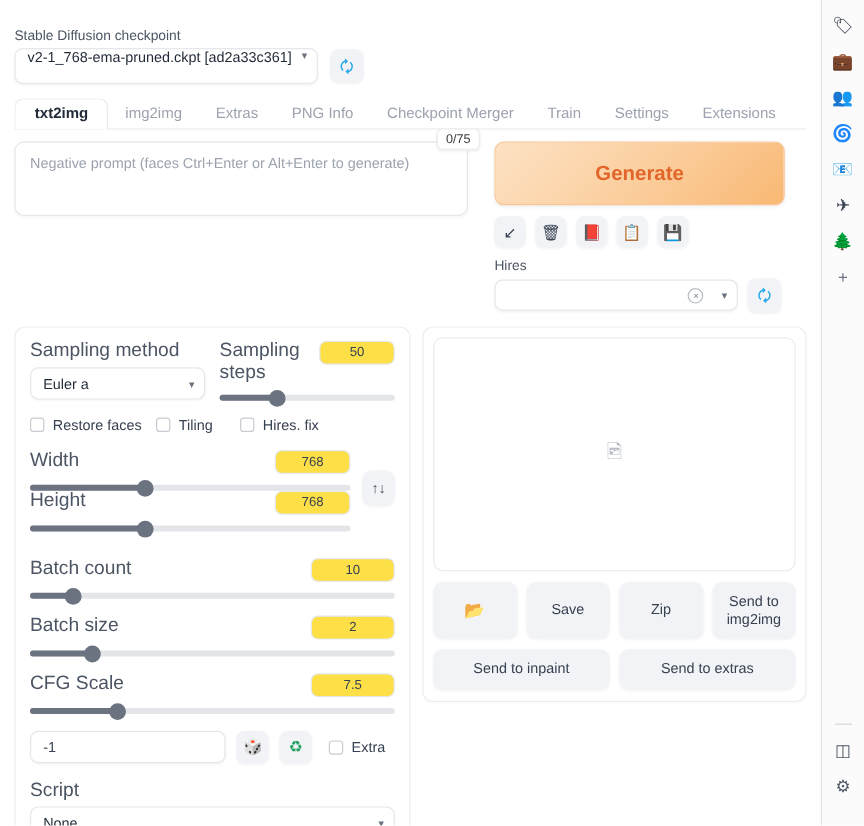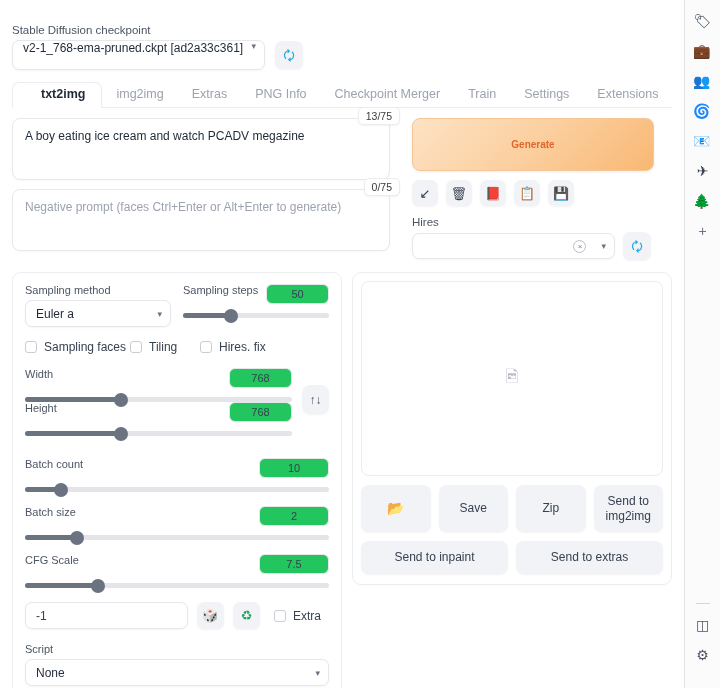--- a/index.html
+++ b/index.html
@@ -32,21 +32,21 @@
     box-shadow:0 1px 2px rgba(0,0,0,.05);
   }
   .refresh-glyph { font-size:13px; color:#22a7e8; line-height:1; }
 
   
   .tabs { display:flex; align-items:flex-end; margin:12px 12px 0 12px; border-bottom:1px solid #ececf0; height:26px; position:relative; z-index:3;}
   .tab { font-size:12.5px; color:#9ca3af; padding:4px 14px 6px 14px; white-space:nowrap; }
   .tab.active {
     color:#1f2937; font-weight:bold; background:#fff;
     border:1px solid #ececf0; border-bottom:1px solid #fff;
-    border-radius:7px 7px 0 0; margin-bottom:-1px; padding:4px 16px 6px 28px;
+    border-radius:7px 7px 0 0; margin-bottom:-1px; padding:4px 16px 6px 16px;
   }
 
   
   .main { display:flex; gap:10px; padding:8px 12px 0 12px; }
   .col-left { width:330px; }
   .col-right { width:320px; }
 
   
   .prompt-block { position:relative; margin-bottom:9px; }
   .counter {
@@ -63,21 +63,21 @@
   .prompt-area.ph { color:#9ca3af; }
   .prompt-col { width:390px; }
   .gen-col { width:242px; }
 
   
   .generate {
     width:242px; height:53px; border-radius:8px;
     background: linear-gradient(135deg,#fde2c4 0%,#fbcf9f 50%,#f9b874 100%);
     border:1px solid #f7c596;
     display:flex; align-items:center; justify-content:center;
-    color:#e2662a; font-size:10px; font-weight:bold;
+    color:#e2662a; font-size:17px; font-weight:bold;
     box-shadow:0 1px 3px rgba(0,0,0,.07);
   }
   .icon-row { display:flex; gap:8px; margin-top:9px; }
   .sq-btn {
     width:26px; height:26px; border-radius:7px; background:#f1f3f6;
     display:flex; align-items:center; justify-content:center; font-size:13px;
     box-shadow:0 1px 2px rgba(0,0,0,.05);
   }
   .styles-lbl { font-size:11.5px; color:#4b5563; margin:10px 0 4px 0; display:block; }
   .styles-row { display:flex; align-items:center; gap:8px; }
@@ -92,30 +92,30 @@
   }
 
   
   .settings-panel {
     border:1px solid #eceef1; border-radius:9px; background:#fff;
     padding:11px 12px 14px 12px; margin-top:4px; width:330px;
     box-shadow:0 1px 2px rgba(0,0,0,.02);
   }
   .row2 { display:flex; gap:12px; }
   .f-half { width:148px; }
-  .f-lbl { font-size:11px; color:#4b5563; display:block; margin-bottom:4px; }
+  .f-lbl { font-size:16px; color:#4b5563; display:block; margin-bottom:4px; }
   .dd {
     height:27px; background:#fff; border:1px solid #e5e7eb; border-radius:7px;
     display:flex; align-items:center; justify-content:space-between;
     padding:0 8px 0 10px; font-size:12px; color:#1f2937;
     box-shadow:0 1px 2px rgba(0,0,0,.04);
   }
   .num-box {
     height:20px; min-width:63px; border:1px solid #e5e7eb; border-radius:6px;
-    background:#22c55e; font-size:11px; color:#374151;
+    background:#fde047; font-size:11px; color:#374151;
     display:flex; align-items:center; justify-content:center;
   }
   .slider-hdr { display:flex; align-items:flex-start; justify-content:space-between; }
   .track { height:5px; border-radius:3px; background:#e3e5e9; position:relative; margin-top:9px; }
   .fill { position:absolute; left:0; top:0; height:5px; border-radius:3px; background:#6b7280; }
   .thumb {
     position:absolute; top:-4.5px; width:14px; height:14px; border-radius:50%;
     background:#6b7280; transform:translateX(-7px);
   }
 
@@ -201,24 +201,20 @@
     <div class="tab"><span>PNG Info</span></div>
     <div class="tab"><span>Checkpoint Merger</span></div>
     <div class="tab"><span>Train</span></div>
     <div class="tab"><span>Settings</span></div>
     <div class="tab"><span>Extensions</span></div>
   </div>
 
   <div class="main" style="padding-top:10px">
     <div class="prompt-col">
 
-      <div class="prompt-block">
-        <div class="counter">13/75</div>
-        <div class="prompt-area">A boy eating ice cream and watch PCADV megazine</div>
-      </div>
 
       <div class="prompt-block">
         <div class="counter">0/75</div>
         <div class="prompt-area ph">Negative prompt (faces Ctrl+Enter or Alt+Enter to generate)</div>
       </div>
 
     </div>
 
     <div class="gen-col">
       <div class="generate">Generate</div>
@@ -275,21 +271,21 @@
             <div class="track">
               <div class="fill" id="fill-steps" style="width: 33%;"></div>
               <div class="thumb" id="thumb-steps" style="left: 33%;"></div>
             </div>
           </div>
         </div>
 
         <div class="checks">
           <div class="chk-item" style="width:105px">
             <span class="chk-box"></span>
-            <span class="chk-lbl">Sampling faces</span>
+            <span class="chk-lbl">Restore faces</span>
           </div>
           <div class="chk-item" style="width:70px">
             <span class="chk-box"></span>
             <span class="chk-lbl">Tiling</span>
           </div>
           <div class="chk-item">
             <span class="chk-box"></span>
             <span class="chk-lbl">Hires. fix</span>
           </div>
         </div>

